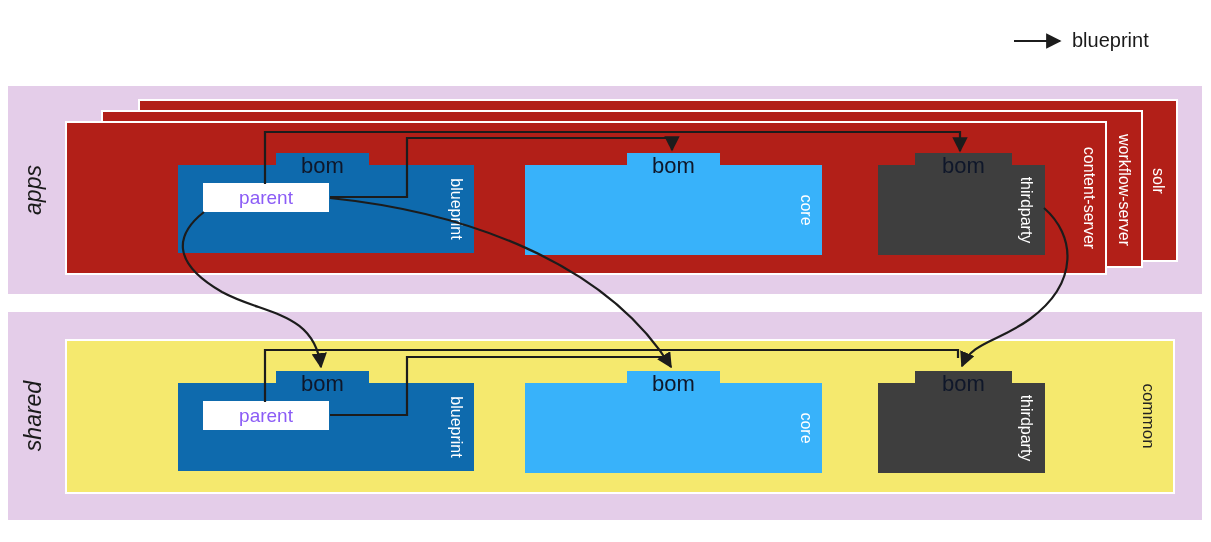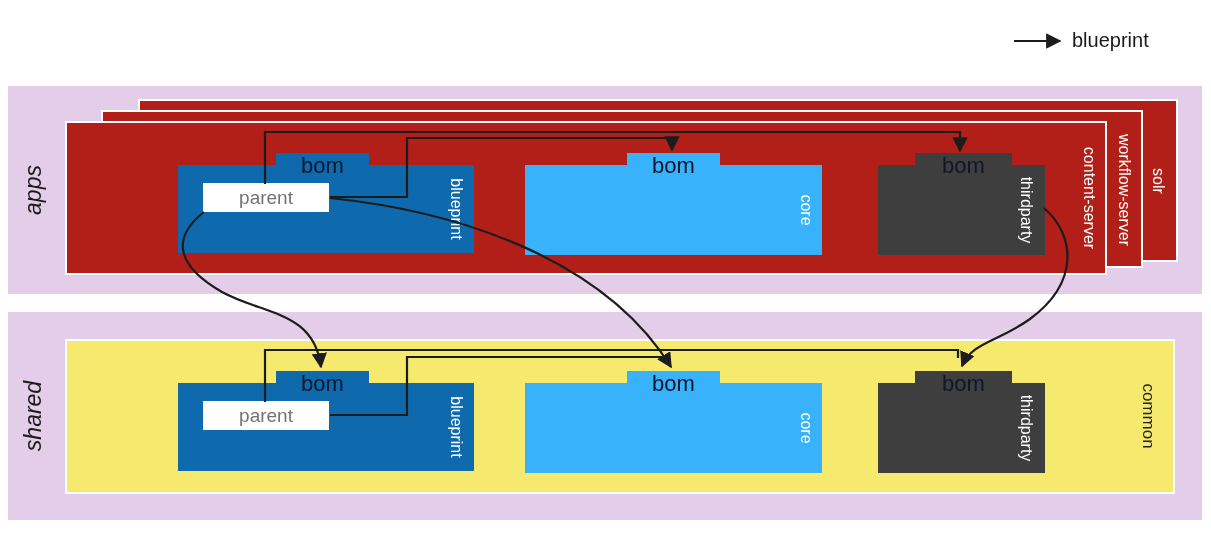--- a/index.html
+++ b/index.html
@@ -7,21 +7,21 @@
           font-family:"Liberation Sans",sans-serif;}
   .abs{position:absolute;}
   .band{background:#e4cde9;z-index:1;}
   .stackrect{background:#b21f18;border:2px solid #ffffff;box-sizing:border-box;}
   .folder{box-sizing:border-box;}
   .blueprint-c{background:#0e6aad;}
   .core-c{background:#38b2fa;}
   .thirdparty-c{background:#3e3e3e;}
   .common-rect{background:#f5e96e;border:2px solid #ffffff;box-sizing:border-box;z-index:4;}
   .bom-label{color:#0f172a;font-size:22px;text-align:center;line-height:22px;z-index:8;}
-  .parent-box{background:#ffffff;z-index:7;color:#737373;font-size:19px;text-align:center;line-height:29px;}
+  .parent-box{background:#ffffff;z-index:7;color:#8b5cf6;font-size:19px;text-align:center;line-height:29px;}
   .vlabel{white-space:nowrap;transform:translate(-50%,-50%) rotate(90deg);z-index:8;}
   .vlabel-ccw{white-space:nowrap;transform:translate(-50%,-50%) rotate(-90deg);z-index:8;}
   .mod-label{color:#ffffff;font-size:16px;}
   .stack-label{color:#ffffff;font-size:16px;}
   .common-label{color:#222222;font-size:17px;}
   .band-label{color:#1a1a1a;font-size:23px;font-style:italic;}
   .legend-text{color:#1a1a1a;font-size:20px;z-index:9;}
   .arrows{position:absolute;left:0;top:0;z-index:60;pointer-events:none;}
   .arrows path{stroke:#1c1c1c;stroke-width:2.2;fill:none;}
   .z2{z-index:2}.z3{z-index:3}.z4{z-index:4}.z5{z-index:5}

